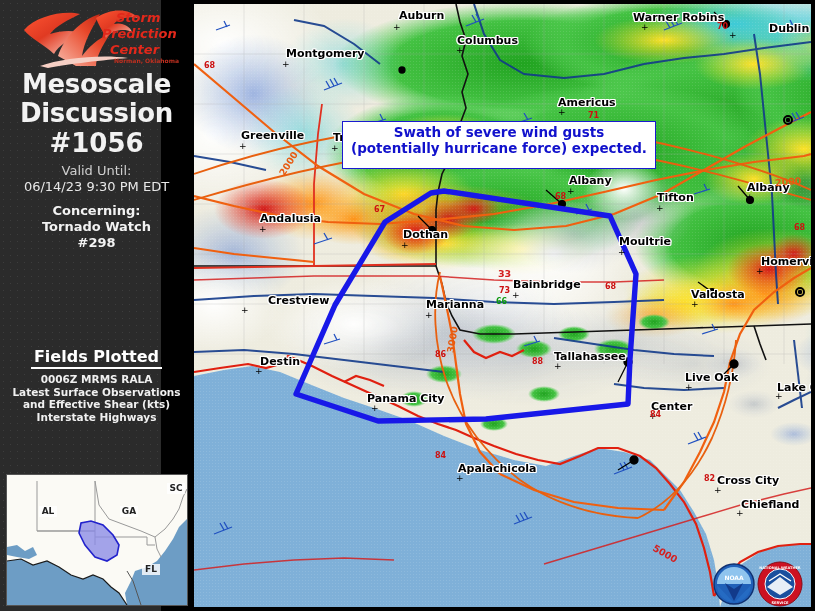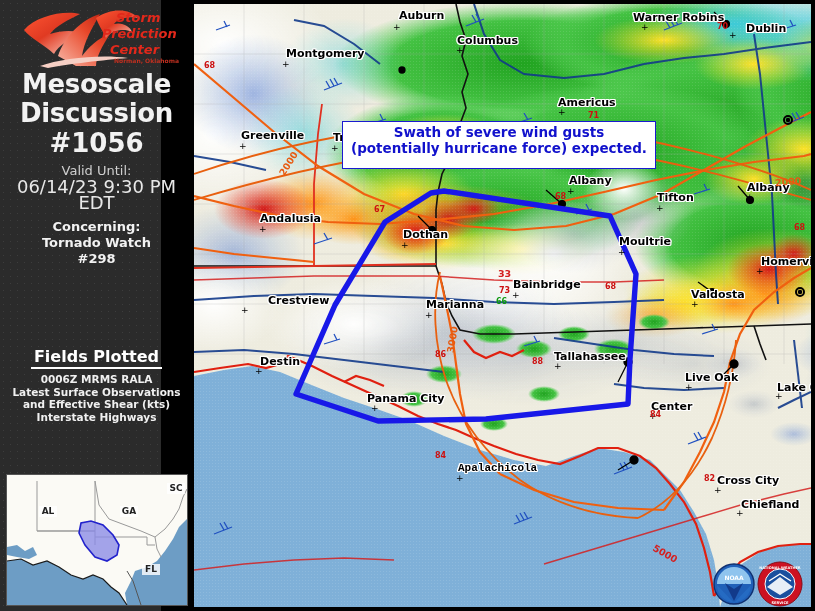--- a/index.html
+++ b/index.html
@@ -14,21 +14,21 @@
            background-size:7px 7px;}
 
   #logo{position:absolute;left:18px;top:4px;width:168px;height:68px;}
   #logo svg{display:block;}
 
   #title-block{position:absolute;left:0;top:70px;width:193px;text-align:center;}
   .mtitle{color:#f2f2f2;font-weight:bold;font-size:26px;line-height:29px;
           letter-spacing:-0.3px;}
   .mnum{color:#f2f2f2;font-weight:bold;font-size:26px;line-height:30px;}
   .valid-lab{color:#cfcfcf;font-size:13px;line-height:17px;margin-top:4px;}
-  .valid-date{color:#e8e8e8;font-size:18px;line-height:16px;}
+  .valid-date{color:#e8e8e8;font-size:13px;line-height:16px;}
   .concern-lab{color:#f2f2f2;font-size:13px;font-weight:bold;line-height:17px;margin-top:7px;}
   .concern-v{color:#f2f2f2;font-size:13px;font-weight:bold;line-height:16px;}
 
   #fields{position:absolute;left:0;top:347px;width:193px;text-align:center;}
   .fields-h{color:#ffffff;font-size:16px;font-weight:bold;
             border-bottom:2px solid #ffffff;display:inline-block;
             padding:0 3px 1px 3px;line-height:18px;}
   .fields-l{color:#f0f0f0;font-size:10.5px;font-weight:bold;line-height:12.5px;}
   #fields-list{margin-top:4px;}
 
@@ -546,21 +546,21 @@
       <polygon points="237,189 191,218 141,301 102,390 184,417 292,415 434,400 436,355 442,270 416,212 250,187" fill="none" stroke="#1818e8" stroke-width="5.4" stroke-linejoin="round"></polygon>
     </svg>
 
     <div id="map-overlay">
         <div class="city" style="left: 205px; top: 5px;">Auburn</div>
         <div class="cityplus" style="left: 199px; top: 19px;">+</div>
         <div class="city" style="left: 263px; top: 30px;">Columbus</div>
         <div class="cityplus" style="left: 262px; top: 42px;">+</div>
         <div class="city" style="left: 439px; top: 7px;">Warner Robins</div>
         <div class="cityplus" style="left: 447px; top: 19px;">+</div>
-        <div class="city" style="left: 524px; top: 18px; padding-left: 28px;">Dublin</div>
+        <div class="city" style="left: 547px; top: 18px; padding-left: 28px;">Dublin</div>
         <div class="cityplus" style="left: 535px; top: 27px;">+</div>
         <div class="city" style="left: 92px; top: 43px;">Montgomery</div>
         <div class="cityplus" style="left: 88px; top: 56px;">+</div>
         <div class="city" style="left: 364px; top: 92px;">Americus</div>
         <div class="cityplus" style="left: 364px; top: 104px;">+</div>
         <div class="city" style="left: 47px; top: 125px;">Greenville</div>
         <div class="cityplus" style="left: 45px; top: 138px;">+</div>
         <div class="city" style="left: 261px; top: 122px;">Eufaula</div>
         <div class="cityplus" style="left: 255px; top: 133px;">+</div>
         <div class="city" style="left: 375px; top: 170px;">Albany</div>
@@ -590,21 +590,21 @@
         <div class="city" style="left: 491px; top: 367px;">Live Oak</div>
         <div class="cityplus" style="left: 491px; top: 379px;">+</div>
         <div class="city" style="left: 583px; top: 377px;">Lake City</div>
         <div class="cityplus" style="left: 581px; top: 388px;">+</div>
         <div class="city" style="left: 66px; top: 351px;">Destin</div>
         <div class="cityplus" style="left: 61px; top: 363px;">+</div>
         <div class="city" style="left: 173px; top: 388px;">Panama City</div>
         <div class="cityplus" style="left: 177px; top: 400px;">+</div>
         <div class="city" style="left: 457px; top: 396px;">Center</div>
         <div class="cityplus" style="left: 455px; top: 408px;">+</div>
-        <div class="city" style="left: 264px; top: 458px; font-family: Liberation Mono, monospace;">Apalachicola</div>
+        <div class="city" style="left: 264px; top: 458px;">Apalachicola</div>
         <div class="cityplus" style="left: 262px; top: 470px;">+</div>
         <div class="city" style="left: 523px; top: 470px;">Cross City</div>
         <div class="cityplus" style="left: 520px; top: 482px;">+</div>
         <div class="city" style="left: 547px; top: 494px;">Chiefland</div>
         <div class="cityplus" style="left: 542px; top: 505px;">+</div>
         <div class="city" style="left: 139px; top: 127px;">Troy</div>
         <div class="cityplus" style="left: 137px; top: 140px;">+</div>
         <div class="clab o" style="left: 81px; top: 154px; transform: rotate(-58deg);">2000</div>
         <div class="clab o" style="left: 581px; top: 172px; transform: rotate(-5deg);">2000</div>
         <div class="clab o" style="left: 245px; top: 330px; transform: rotate(-80deg);">3000</div>

